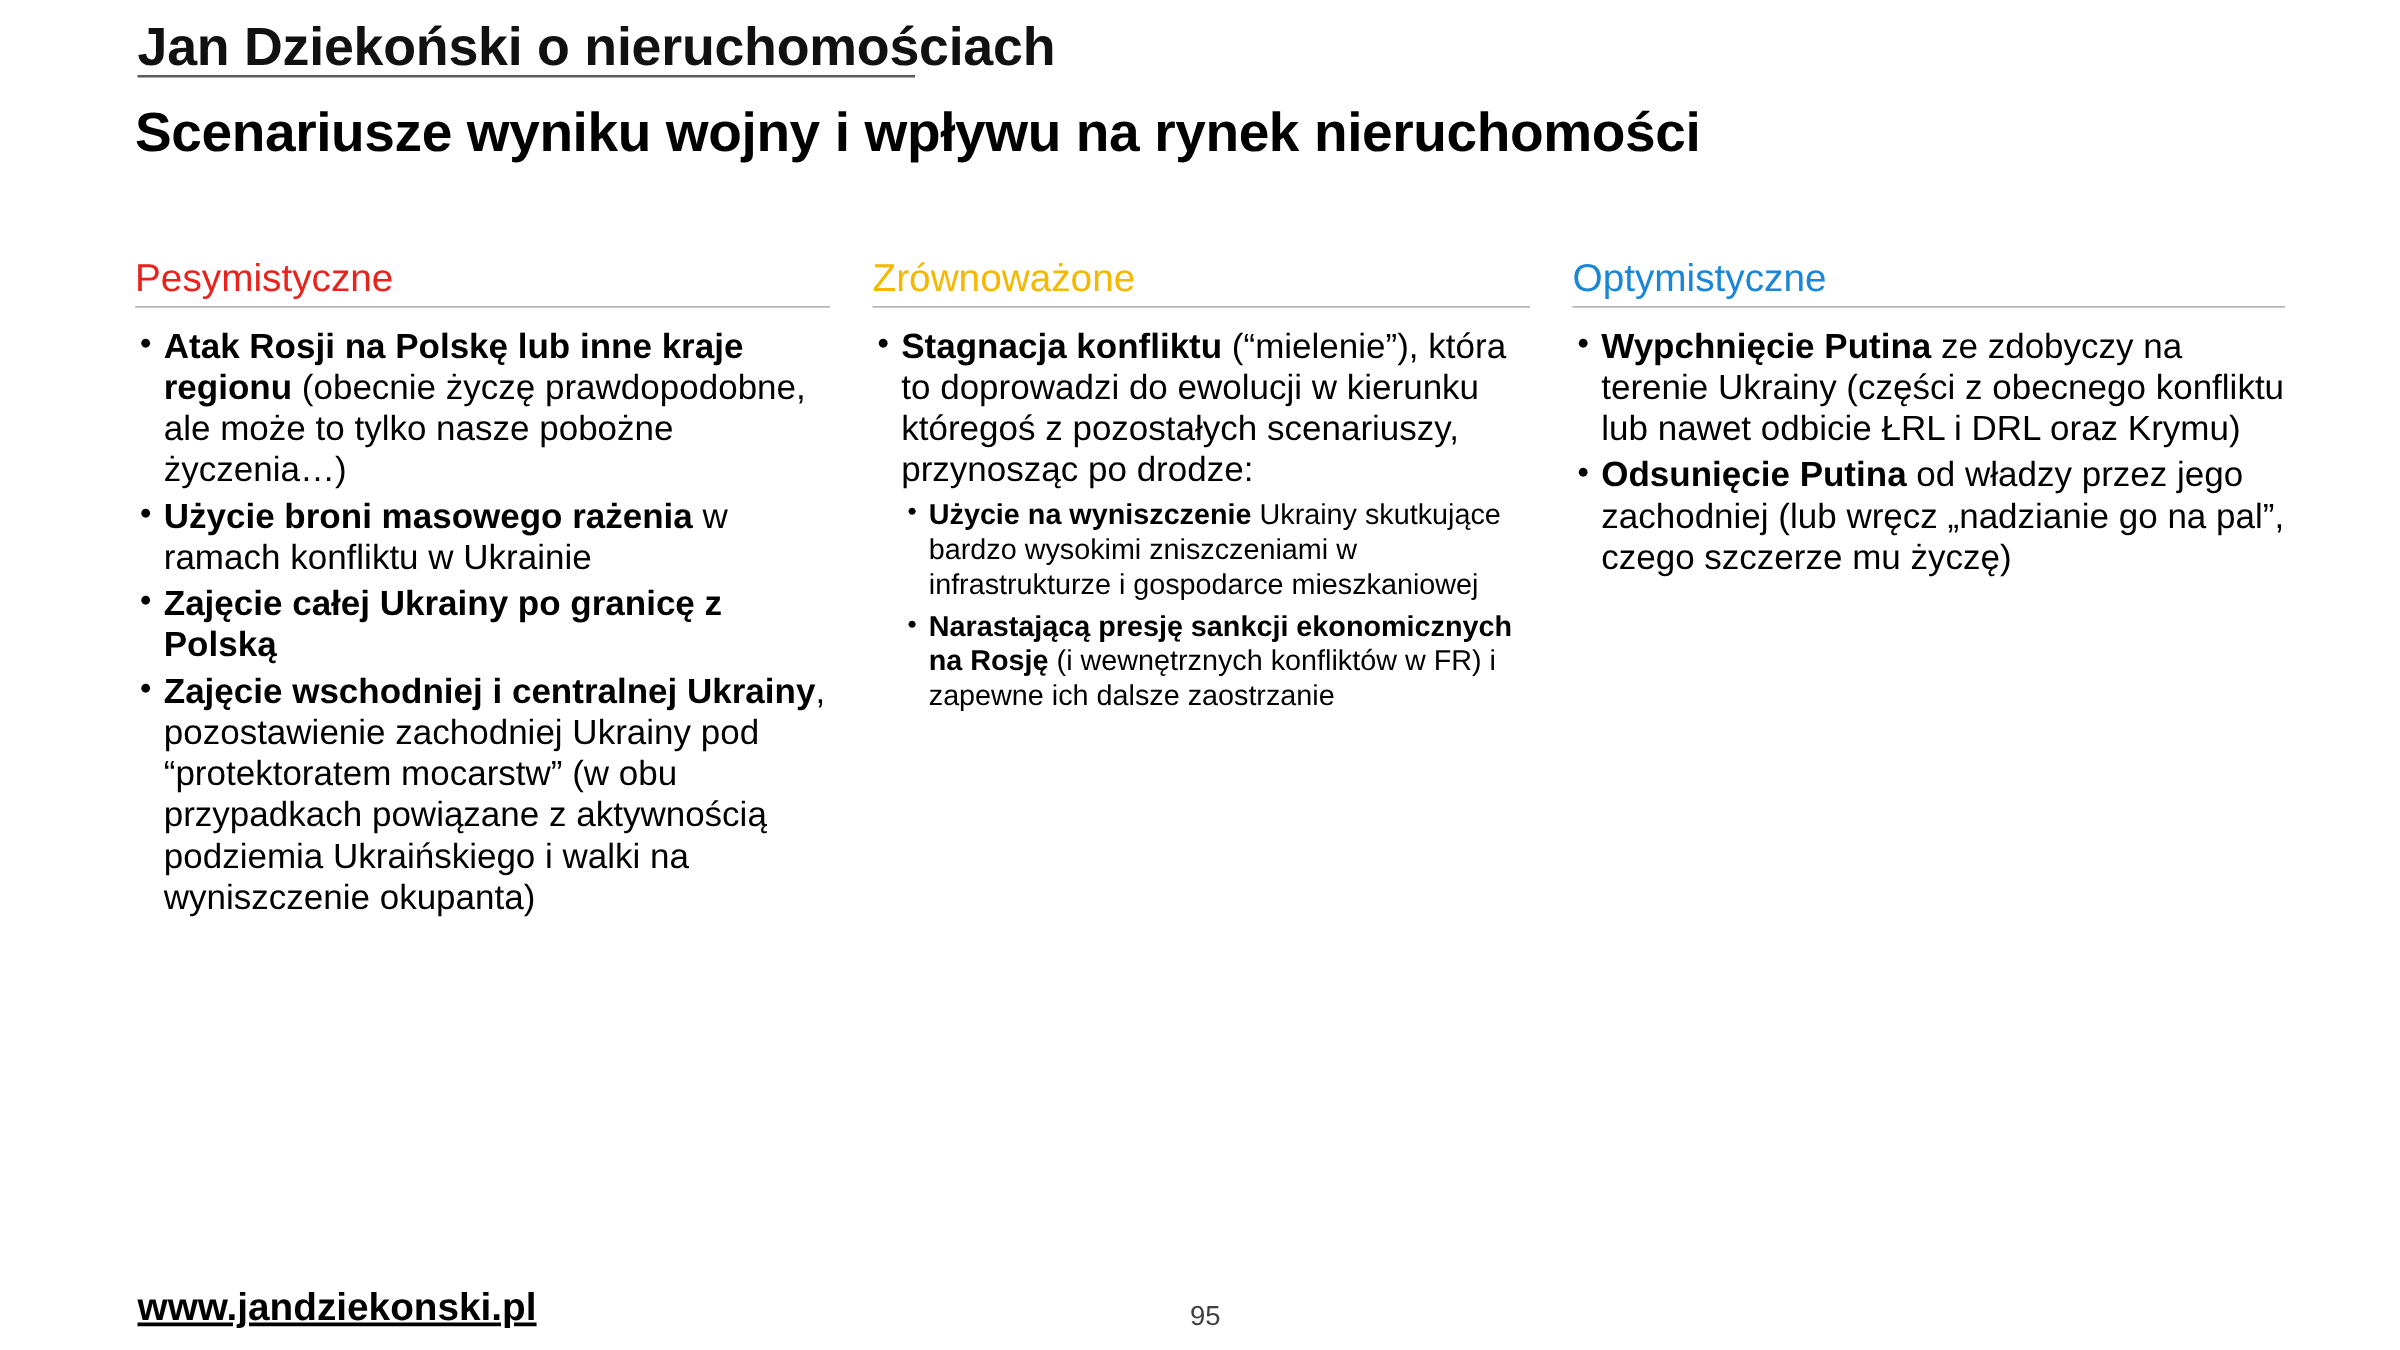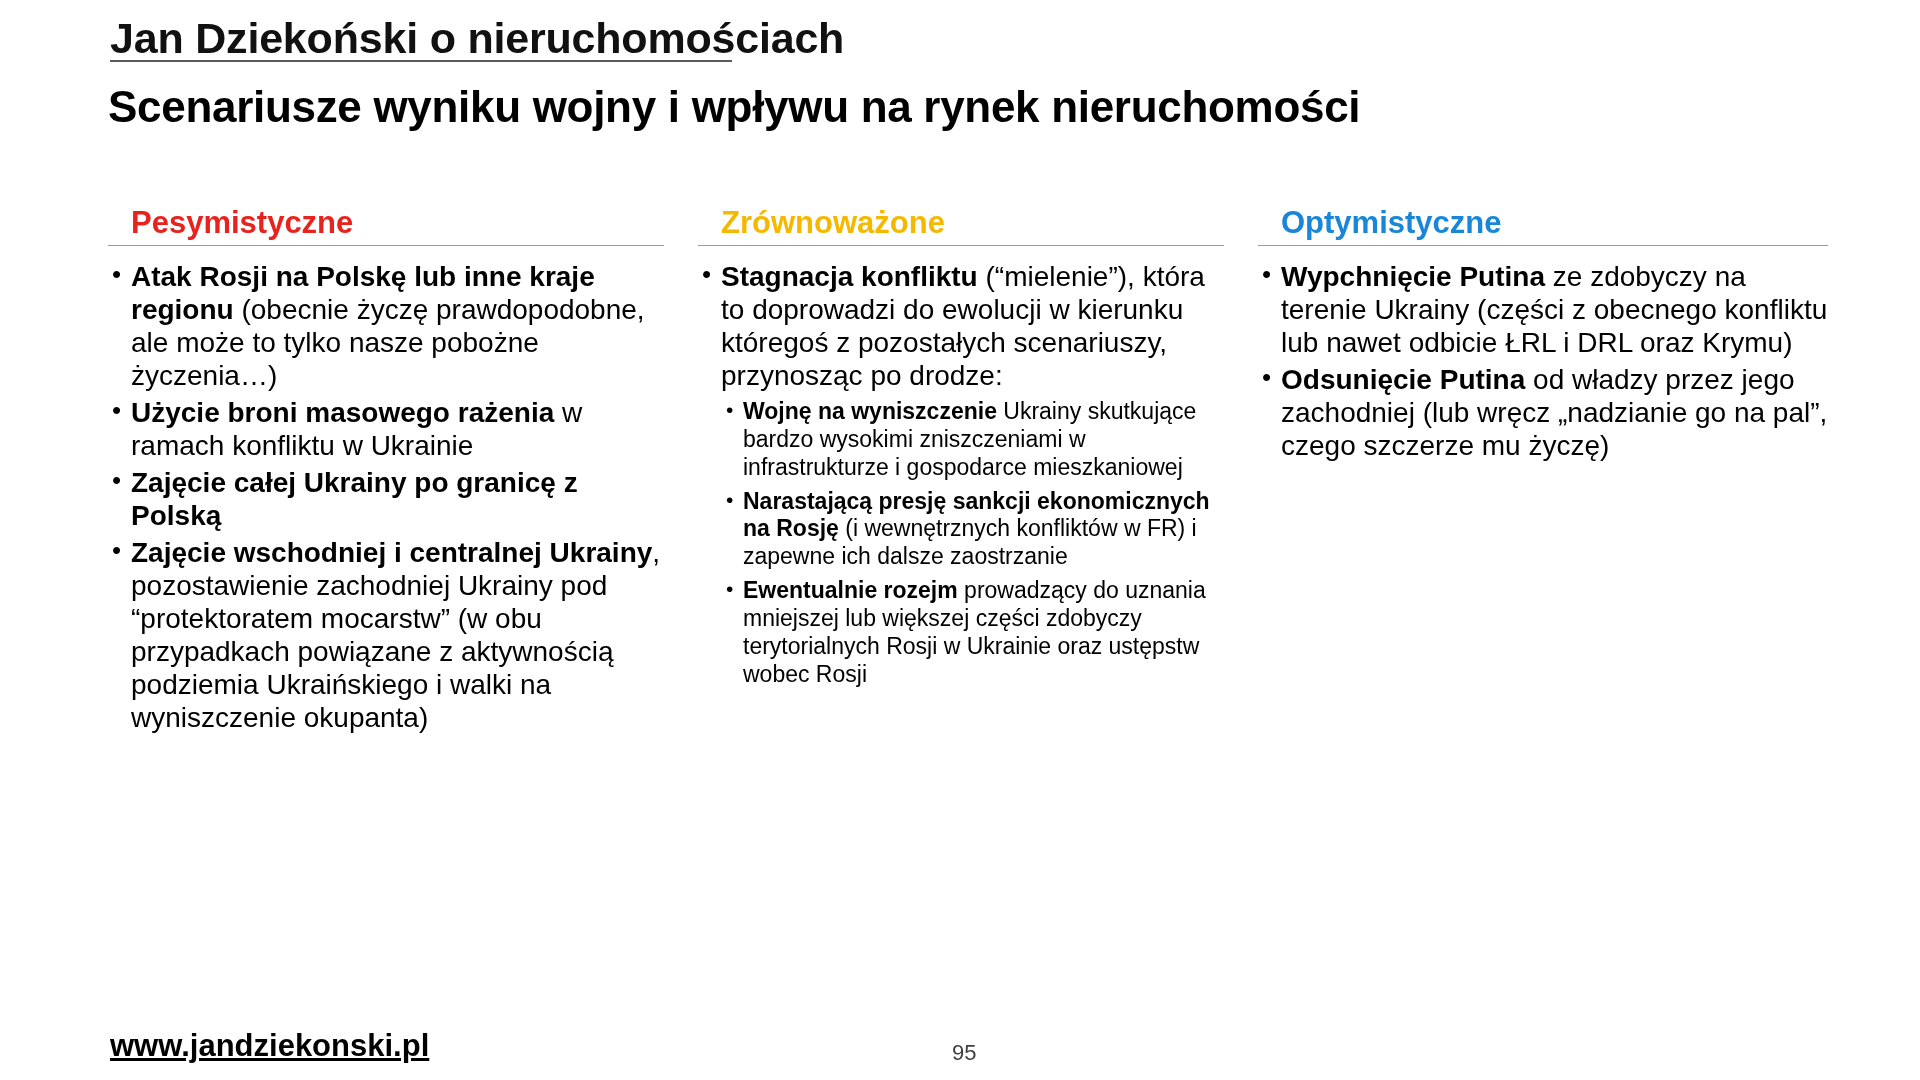--- a/index.html
+++ b/index.html
@@ -63,24 +63,23 @@
   }
   .column {
     box-sizing: border-box;
   }
   .col-1 { width: 590px; padding-right: 34px; }
   .col-2 { width: 560px; padding-right: 34px; }
   .col-3 { width: 570px; }
 
   .col-head {
     font-size: 31px;
-    font-weight: bold;
+    font-weight: normal;
     padding-bottom: 4px;
     white-space: nowrap;
-    margin-left: 23px;
   }
   .col-rule {
     height: 1px;
     background: #9b9b9b;
     margin-bottom: 14px;
   }
   .col-1 .col-head { color: #e8231e; }
   .col-2 .col-head { color: #f5b800; }
   .col-3 .col-head { color: #1a86d8; }
 
@@ -176,28 +175,25 @@
     </div>
 
     <div class="column col-2">
       <div class="col-head">Zrównoważone</div>
       <div class="col-rule"></div>
       <ul class="lvl1">
         <li>
           <span class="b">Stagnacja konfliktu</span><span> (“mielenie”), która to doprowadzi do ewolucji w kierunku któregoś z pozostałych scenariuszy, przynosząc po drodze:</span>
           <ul class="lvl2">
             <li>
-              <span class="b">Wojnę na wyniszczenie</span><span> Ukrainy skutkujące bardzo wysokimi zniszczeniami w infrastrukturze i gospodarce mieszkaniowej</span>
+              <span class="b">Użycie na wyniszczenie</span><span> Ukrainy skutkujące bardzo wysokimi zniszczeniami w infrastrukturze i gospodarce mieszkaniowej</span>
             </li>
             <li>
               <span class="b">Narastającą presję sankcji ekonomicznych na Rosję</span><span> (i wewnętrznych konfliktów w FR) i zapewne ich dalsze zaostrzanie</span>
             </li>
-            <li>
-              <span class="b">Ewentualnie rozejm</span><span> prowadzący do uznania mniejszej lub większej części zdobyczy terytorialnych Rosji w Ukrainie oraz ustępstw wobec Rosji</span>
-            </li>
           </ul>
         </li>
       </ul>
     </div>
 
     <div class="column col-3">
       <div class="col-head">Optymistyczne</div>
       <div class="col-rule"></div>
       <ul class="lvl1">
         <li>

